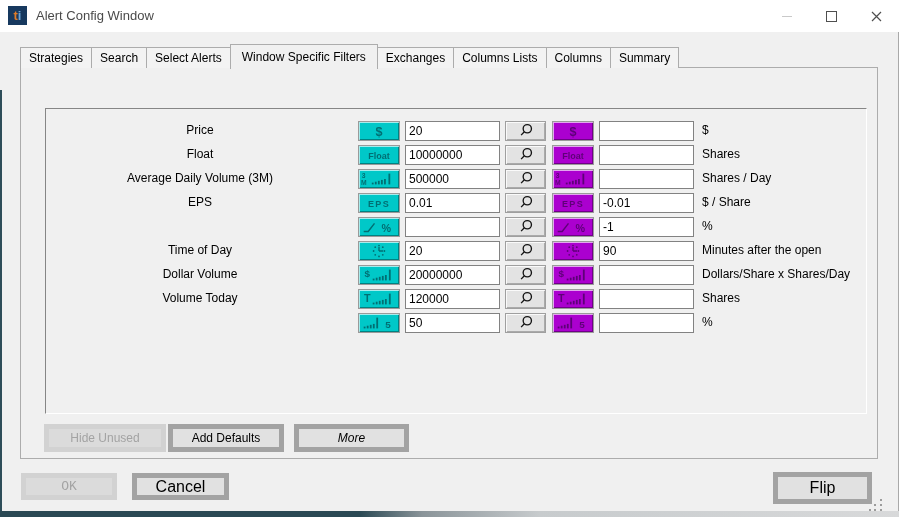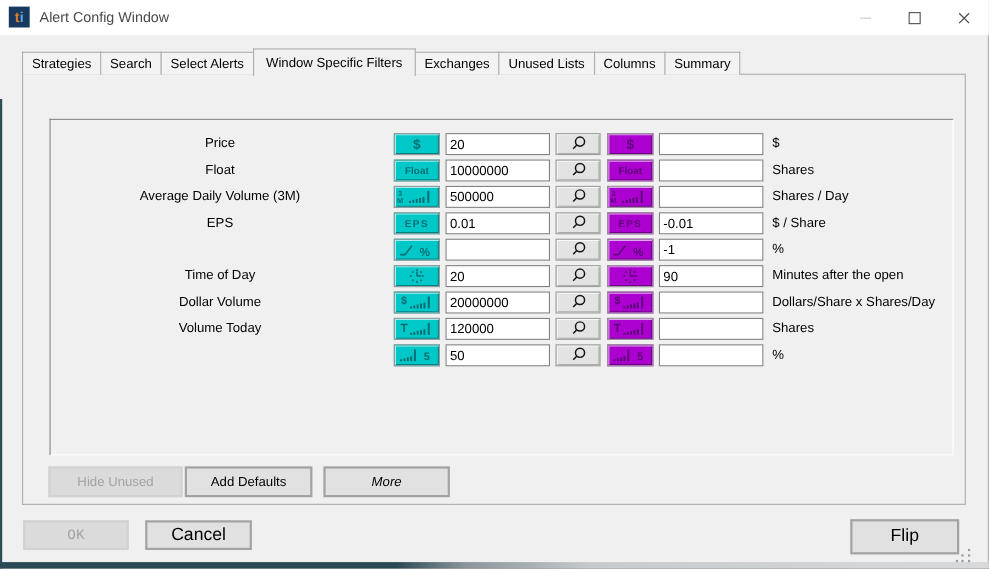--- a/index.html
+++ b/index.html
@@ -44,21 +44,21 @@
   .fin{position:absolute;top:2px;width:95px;height:20px;box-sizing:border-box;border:1px solid #828282;
        background:#fff;font-family:"Liberation Sans",sans-serif;font-size:12px;padding:0 3px;color:#000;}
   .fin.minv{left:359px;} .fin.maxv{left:553px;}
   .sbtn{position:absolute;left:459px;top:2px;width:41px;height:20px;padding:0;box-sizing:border-box;
         background:#E3E3E3;border:1px solid #9f9f9f;
         box-shadow:inset 1px 1px 0 rgba(255,255,255,.8), inset -1px -1px 0 rgba(0,0,0,.25);}
   .sbtn svg{display:block;width:100%;height:100%;}
   .funit{position:absolute;left:656px;top:4px;font-size:12px;color:#000;white-space:nowrap;}
   .gt{font-family:"Liberation Sans",sans-serif;font-weight:bold;fill:currentColor;text-anchor:middle;}
   
-  .btn{position:absolute;background:#E1E1E1;border:2px solid #a3a3a3;color:#000;
+  .btn{position:absolute;background:#E1E1E1;border:5px solid #a3a3a3;color:#000;
        font-family:"Liberation Sans",sans-serif;font-size:12px;display:flex;align-items:center;justify-content:center;padding:0;}
   .btn.disabled{background:#DBDBDB;border-color:#D2D2D2;color:#A3A3A3;}
   .btn-hide{left:23px;top:356px;width:122px;height:28px;}
   .btn-defaults{left:147px;top:356px;width:116px;height:28px;}
   .btn-more{left:273px;top:356px;width:115px;height:28px;font-style:italic;}
   .btn-ok{left:21px;top:473px;width:96px;height:27px;font-size:13px;font-family:Liberation Mono, monospace;}
   .btn-cancel{left:132px;top:473px;width:97px;height:27px;font-size:16px;}
   .btn-flip{left:773px;top:472px;width:99px;height:32px;font-size:16px;}
 </style>
 </head>
@@ -86,21 +86,21 @@
       </button>
     </div>
   </div>
 
   <div class="tabs">
       <div class="tab">Strategies</div>
       <div class="tab">Search</div>
       <div class="tab">Select Alerts</div>
       <div class="tab active">Window Specific Filters</div>
       <div class="tab">Exchanges</div>
-      <div class="tab">Unused Lists</div>
+      <div class="tab">Columns Lists</div>
       <div class="tab">Columns</div>
       <div class="tab">Summary</div>
     </div>
 
   <div class="page">
     <div class="col-header hdr-min">Min</div>
     <div class="col-header hdr-max">Max</div>
 
     <div class="panel">
       <div>

